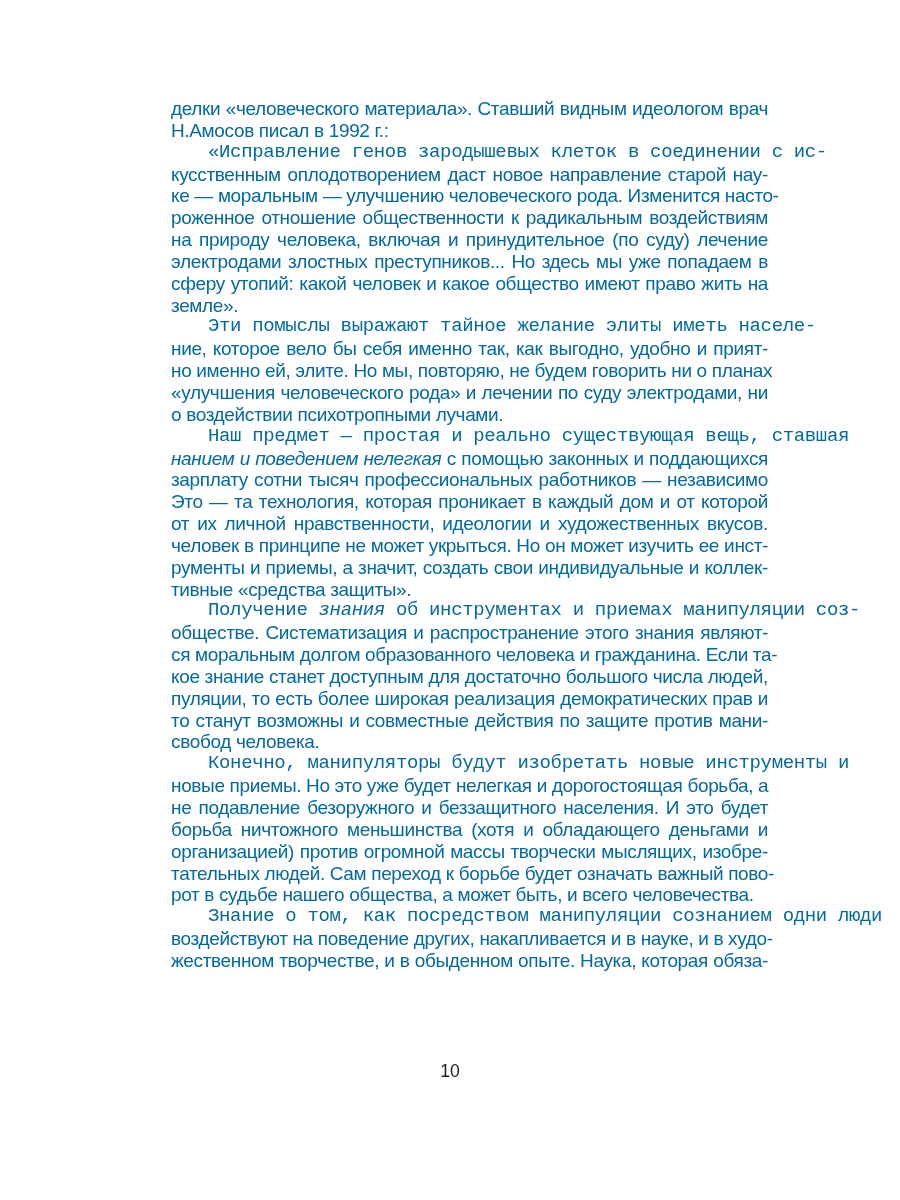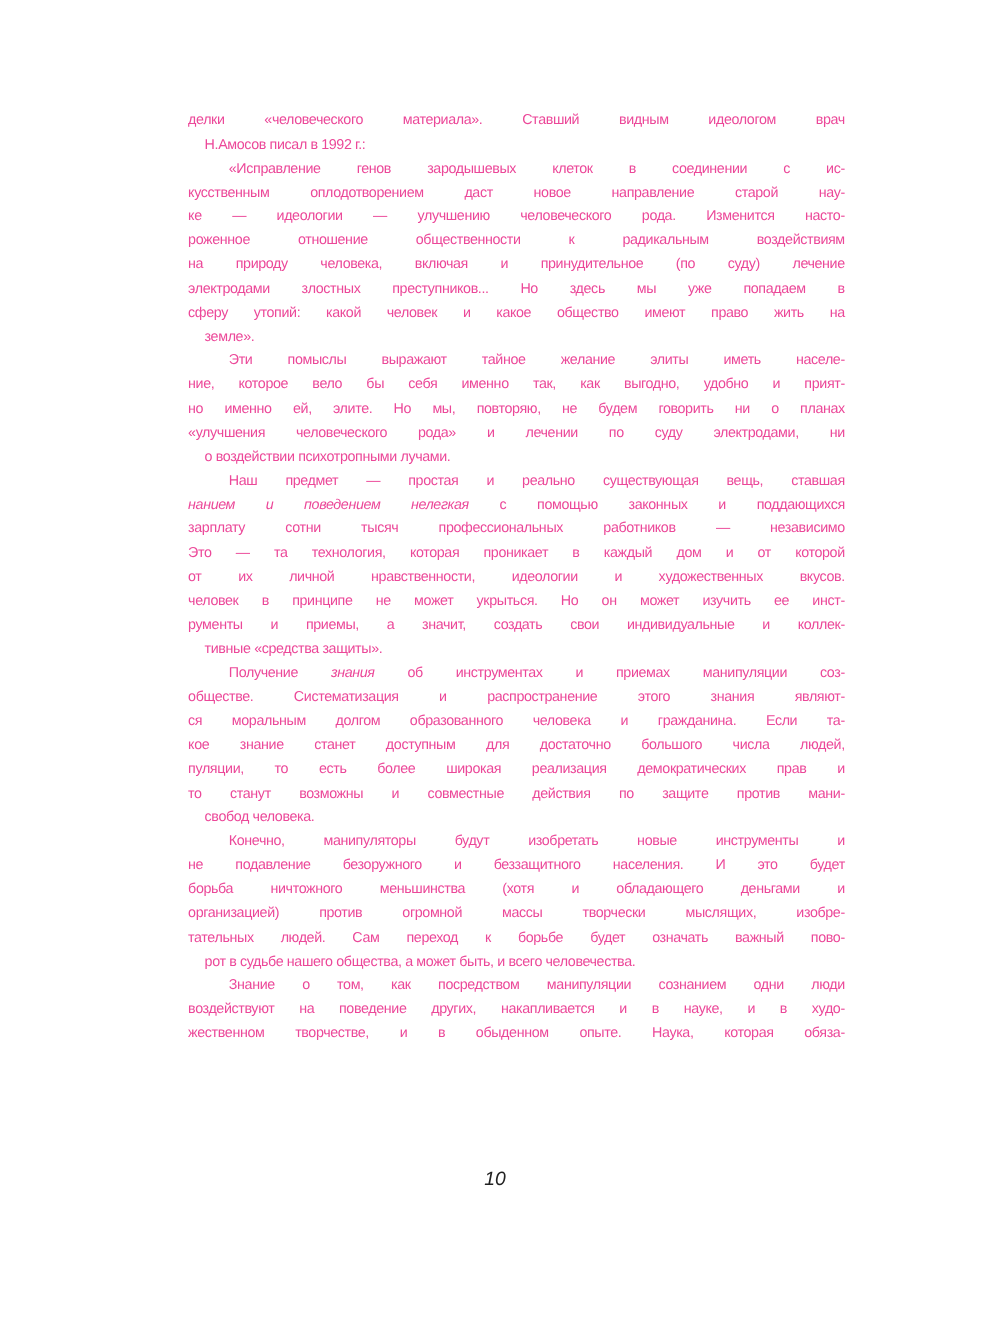--- a/index.html
+++ b/index.html
@@ -1,43 +1,43 @@
 <!DOCTYPE html>
 <html><head>
 <meta charset="utf-8">
 <style>
   html, body { margin: 0; padding: 0; background: #ffffff; }
   body { width: 900px; height: 1200px; position: relative; overflow: hidden; }
   .page {
     position: absolute; left: 171px; top: 98px; width: 597px;
     font-family: "Liberation Sans", "DejaVu Sans", sans-serif;
-    font-size: 13px; color: #ec4899; line-height: 21.85px;
+    font-size: 19px; color: #0369a1; line-height: 21.85px;
     letter-spacing: -0.35px; word-spacing: 0px;
   }
   .line { display: block; white-space: nowrap; text-align: justify; text-align-last: justify; height: 21.85px; }
-  .line.last { text-align-last: left; margin-left: 15px; }
-  .line.indent { padding-left: 37px; }
+  .line.last { text-align-last: left; }
+  .line.indent { padding-left: 37px; font-family: Liberation Mono, monospace; }
   .line i { font-style: italic; }
   .page-number {
     position: absolute; left: 0; width: 900px; top: 1061px; text-align: center;
-    font-family: "Liberation Sans", "DejaVu Sans", sans-serif; font-size: 17.6px; color: #222222; font-style: italic;
+    font-family: "Liberation Sans", "DejaVu Sans", sans-serif; font-size: 17.6px; color: #222222;
   }
 </style>
 </head>
 <body>
 
 <div class="page" id="page-body">
     <div>
       <span class="line">делки «человеческого материала». Ставший видным идеологом врач</span>
       <span class="line last">Н.Амосов писал в 1992 г.:</span>
     </div>
     <div>
       <span class="line indent">«Исправление генов зародышевых клеток в соединении с ис-</span>
       <span class="line">кусственным оплодотворением даст новое направление старой нау-</span>
-      <span class="line">ке — идеологии — улучшению человеческого рода. Изменится насто-</span>
+      <span class="line">ке — моральным — улучшению человеческого рода. Изменится насто-</span>
       <span class="line">роженное отношение общественности к радикальным воздействиям</span>
       <span class="line">на природу человека, включая и принудительное (по суду) лечение</span>
       <span class="line">электродами злостных преступников... Но здесь мы уже попадаем в</span>
       <span class="line">сферу утопий: какой человек и какое общество имеют право жить на</span>
       <span class="line last">земле».</span>
     </div>
     <div>
       <span class="line indent">Эти помыслы выражают тайное желание элиты иметь населе-</span>
       <span class="line">ние, которое вело бы себя именно так, как выгодно, удобно и прият-</span>
       <span class="line">но именно ей, элите. Но мы, повторяю, не будем говорить ни о планах</span>
@@ -58,20 +58,21 @@
       <span class="line indent">Получение <i>знания</i> об инструментах и приемах манипуляции соз-</span>
       <span class="line">обществе. Систематизация и распространение этого знания являют-</span>
       <span class="line">ся моральным долгом образованного человека и гражданина. Если та-</span>
       <span class="line">кое знание станет доступным для достаточно большого числа людей,</span>
       <span class="line">пуляции, то есть более широкая реализация демократических прав и</span>
       <span class="line">то станут возможны и совместные действия по защите против мани-</span>
       <span class="line last">свобод человека.</span>
     </div>
     <div>
       <span class="line indent">Конечно, манипуляторы будут изобретать новые инструменты и</span>
+      <span class="line">новые приемы. Но это уже будет нелегкая и дорогостоящая борьба, а</span>
       <span class="line">не подавление безоружного и беззащитного населения. И это будет</span>
       <span class="line">борьба ничтожного меньшинства (хотя и обладающего деньгами и</span>
       <span class="line">организацией) против огромной массы творчески мыслящих, изобре-</span>
       <span class="line">тательных людей. Сам переход к борьбе будет означать важный пово-</span>
       <span class="line last">рот в судьбе нашего общества, а может быть, и всего человечества.</span>
     </div>
     <div>
       <span class="line indent">Знание о том, как посредством манипуляции сознанием одни люди</span>
       <span class="line">воздействуют на поведение других, накапливается и в науке, и в худо-</span>
       <span class="line">жественном творчестве, и в обыденном опыте. Наука, которая обяза-</span>

